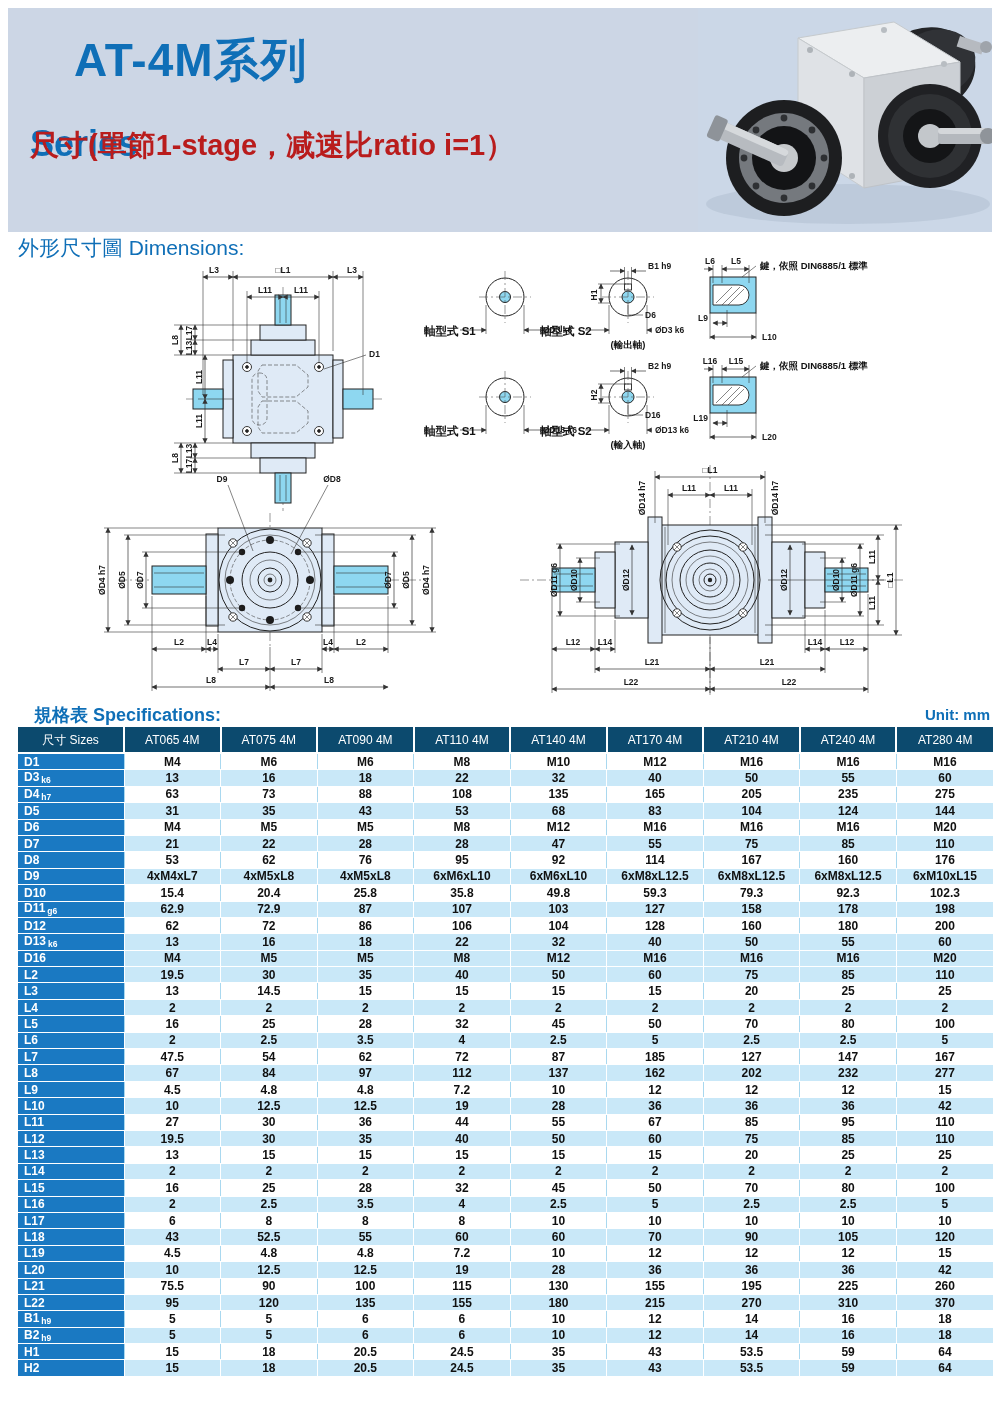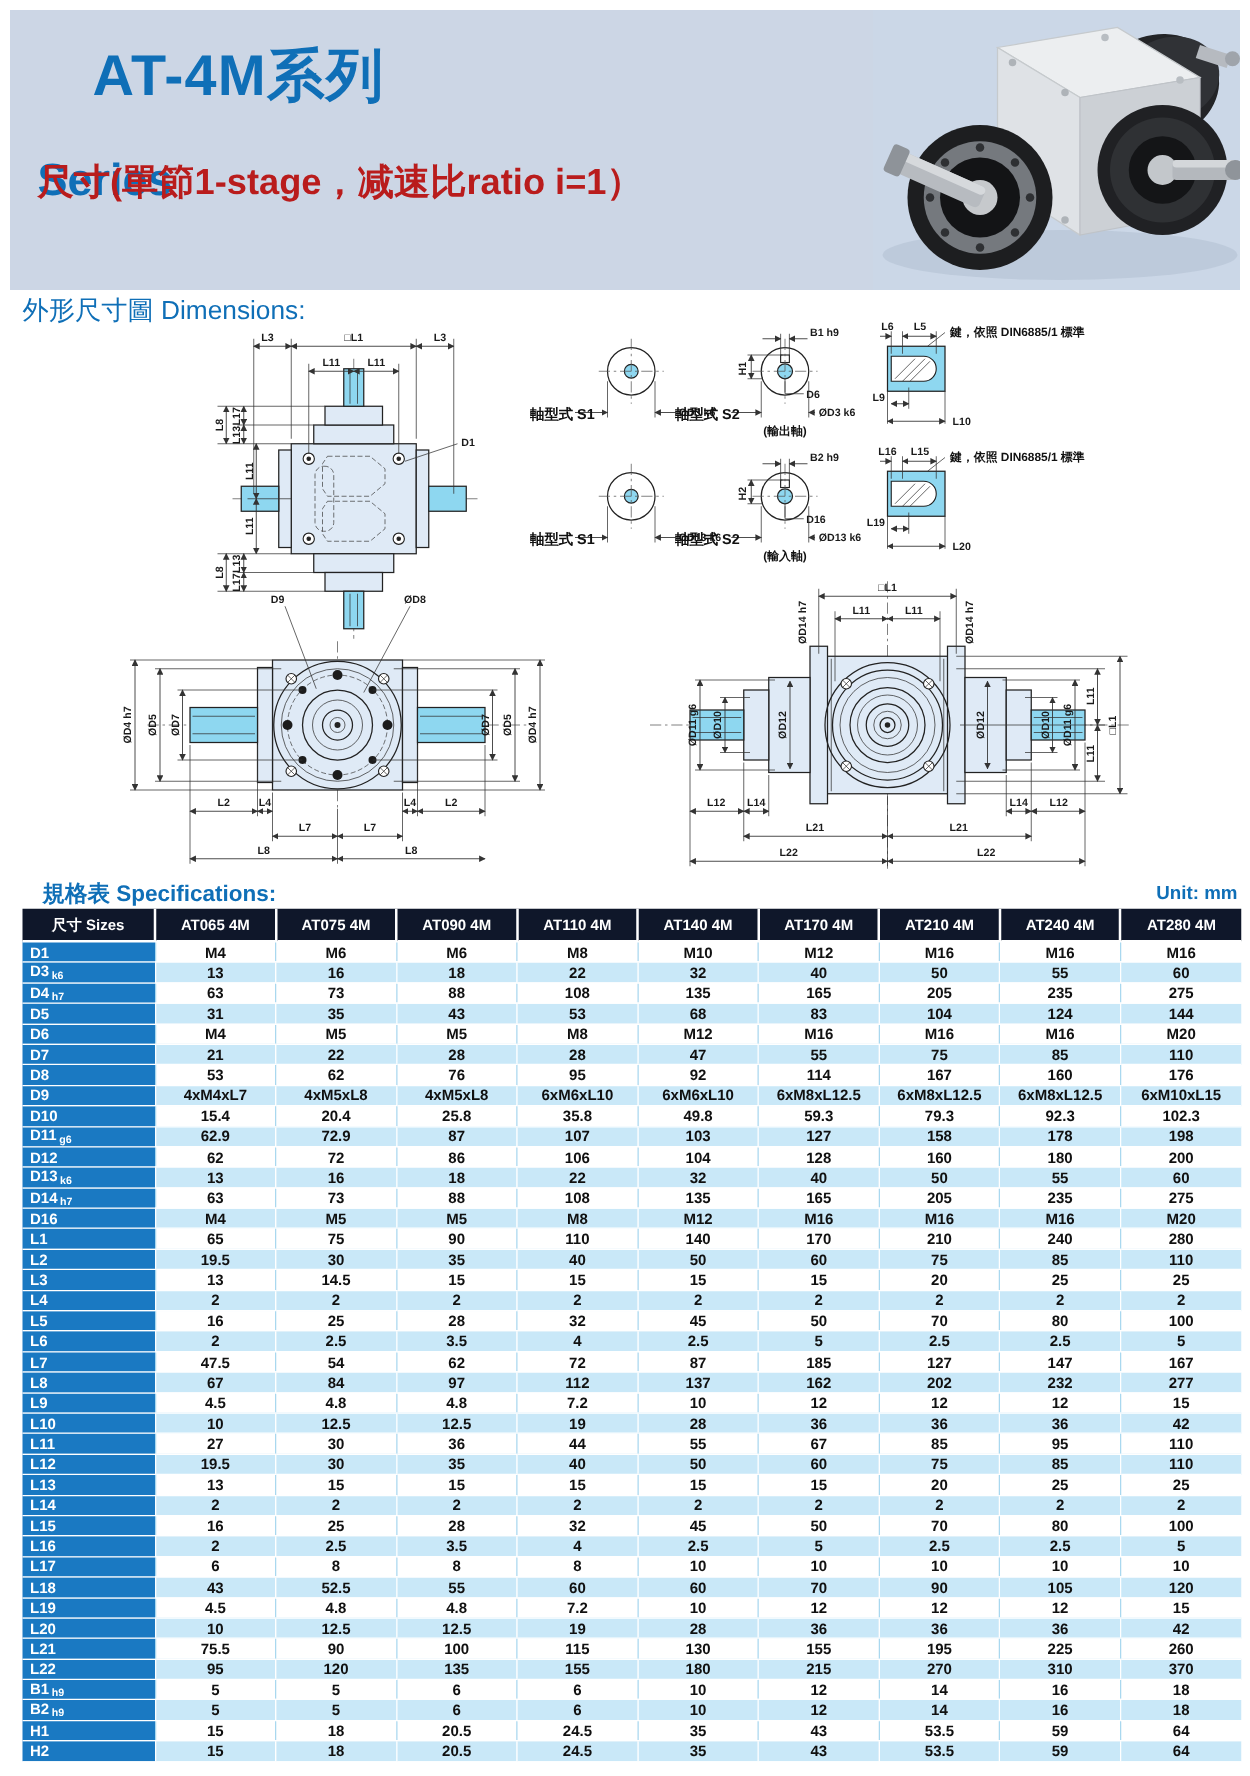--- a/index.html
+++ b/index.html
@@ -10,21 +10,21 @@
   .subtitle{position:absolute;left:30px;top:92px;font-size:36px;font-weight:bold;color:#0f6fb7;margin-top:31px;}
   .specline{position:absolute;left:30px;top:126px;font-size:29px;font-weight:bold;color:#b91c1c;}
   .photo{position:absolute;left:698px;top:8px;width:294px;height:224px;}
   .dimhead{position:absolute;left:18px;top:234px;font-size:21px;font-weight:normal;color:#0f6fb7;}
   .drawings{position:absolute;left:0px;top:255px;width:1000px;height:448px;}
   .spechead{position:absolute;left:34px;top:703px;font-size:18px;font-weight:bold;color:#0f6fb7;}
   .unit{position:absolute;right:10px;top:706px;font-size:15px;font-weight:bold;color:#0f6fb7;}
   table.spec{position:absolute;left:18px;top:727px;width:975px;border-collapse:collapse;table-layout:fixed;}
   table.spec col.c0{width:106px;}
   table.spec th,table.spec td{padding:0;border:0;font-size:12px;line-height:1;}
-  table.spec thead th{background:#0f172a;color:#fff;font-weight:bold;height:25px;
+  table.spec thead th{background:#0c4a6e;color:#fff;font-weight:normal;height:25px;
         border-left:2px solid #fff;border-bottom:2px solid #fff;text-align:center;}
   table.spec thead th:first-child{border-left:0;}
   table.spec tbody th{background:#1a79c2;color:#fff;font-weight:bold;text-align:left;
         padding-left:6px;height:15.4px;border-bottom:1px solid #fff;}
   table.spec tbody th .sub{font-size:8.5px;vertical-align:-2px;margin-left:2px;}
   table.spec tbody td{text-align:center;font-weight:bold;color:#101010;height:15.4px;
         border-left:1px solid #a9d8ef;border-bottom:1px solid #fff;background:#fff;}
   table.spec tbody tr.alt td{background:#c9e8f8;border-left-color:#ffffff;}
   
   .ln{stroke:#222;stroke-width:1;fill:none;}
@@ -714,56 +714,32 @@
           <td>13</td>
           <td>16</td>
           <td>18</td>
           <td>22</td>
           <td>32</td>
           <td>40</td>
           <td>50</td>
           <td>55</td>
           <td>60</td>
         </tr>
-        <tr>
-          <th><span>D14</span><span class="sub">h7</span></th>
-          <td>63</td>
-          <td>73</td>
-          <td>88</td>
-          <td>108</td>
-          <td>135</td>
-          <td>165</td>
-          <td>205</td>
-          <td>235</td>
-          <td>275</td>
-        </tr>
         <tr class="alt">
           <th><span>D16</span></th>
           <td>M4</td>
           <td>M5</td>
           <td>M5</td>
           <td>M8</td>
           <td>M12</td>
           <td>M16</td>
           <td>M16</td>
           <td>M16</td>
           <td>M20</td>
         </tr>
-        <tr>
-          <th><span>L1</span></th>
-          <td>65</td>
-          <td>75</td>
-          <td>90</td>
-          <td>110</td>
-          <td>140</td>
-          <td>170</td>
-          <td>210</td>
-          <td>240</td>
-          <td>280</td>
-        </tr>
         <tr class="alt">
           <th><span>L2</span></th>
           <td>19.5</td>
           <td>30</td>
           <td>35</td>
           <td>40</td>
           <td>50</td>
           <td>60</td>
           <td>75</td>
           <td>85</td>

